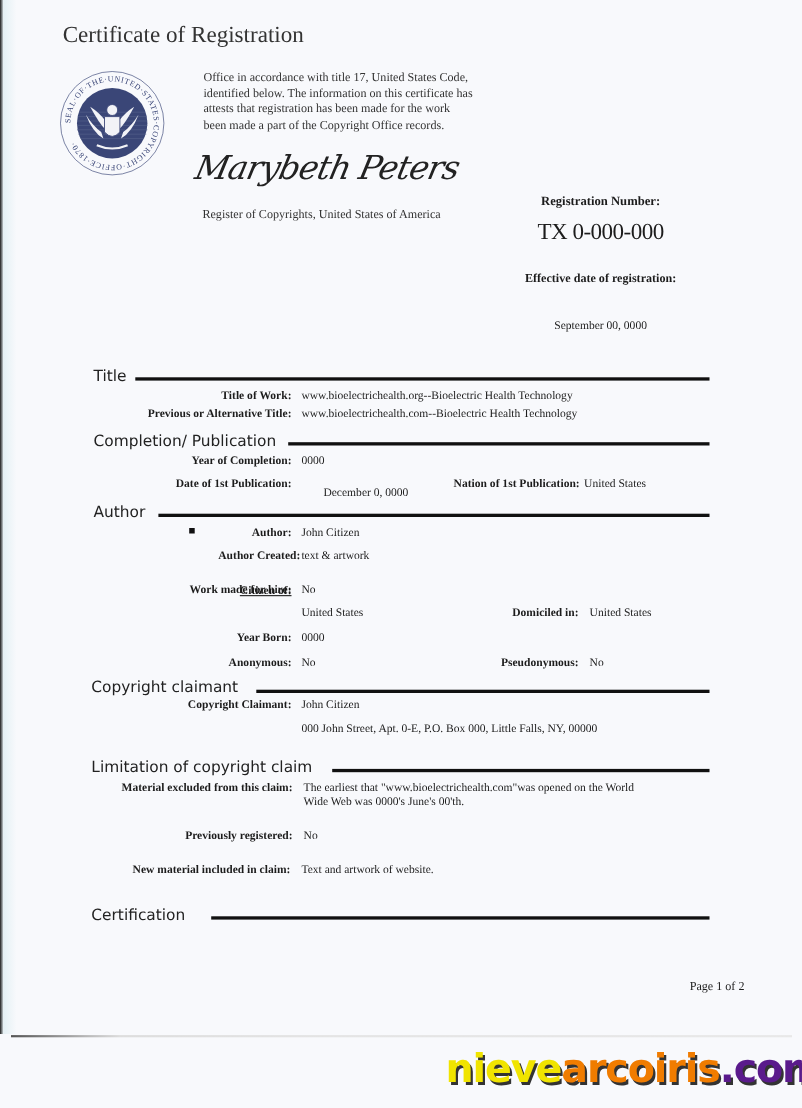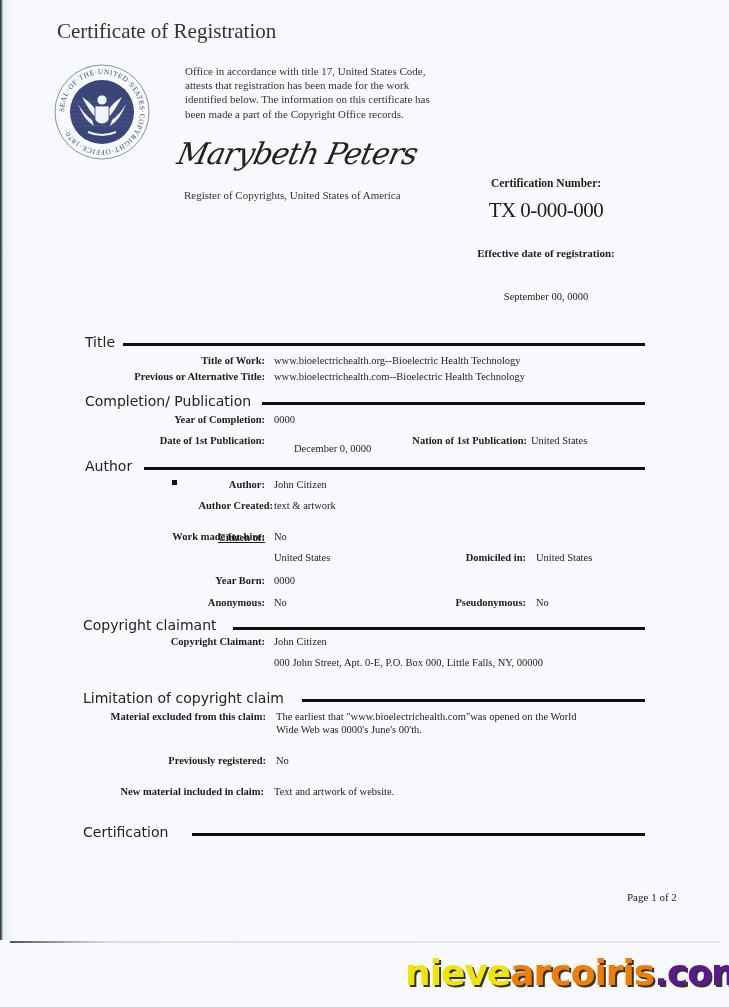--- a/index.html
+++ b/index.html
@@ -92,29 +92,29 @@
     <path d="M26,42 Q32,58 42,64 L40,58 Q32,52 26,42 Z" fill="#f2f3f7"></path>
     <path d="M74,42 Q68,58 58,64 L60,58 Q68,52 74,42 Z" fill="#f2f3f7"></path>
     <path d="M43,44 L57,44 L57,58 Q50,66 43,58 Z" fill="#f2f3f7" stroke="#3a4677" stroke-width="0.8"></path>
     <circle cx="50" cy="38" r="5" fill="#f2f3f7" stroke="#3a4677" stroke-width="0.8"></circle>
     <path d="M36,70 Q50,76 64,70" fill="none" stroke="#f2f3f7" stroke-width="2"></path>
   </svg>
 </div>
 
 <div class="abs intro">
   <div>Office in accordance with title 17, United States Code,</div>
+  <div>identified below. The information on this certificate has</div>
   <div>attests that registration has been made for the work</div>
-  <div>identified below. The information on this certificate has</div>
   <div>been made a part of the Copyright Office records.</div>
 </div>
 
 <div class="abs signature">Marybeth Peters</div>
 <div class="abs register-line">Register of Copyrights, United States of America</div>
 
-<div class="abs reg-label">Certification Number:</div>
+<div class="abs reg-label">Registration Number:</div>
 <div class="abs reg-number">TX 0-000-000</div>
 <div class="abs eff-label">Effective date of registration:</div>
 <div class="abs eff-date">September 00, 0000</div>
 
 <div class="abs section-head" style="left:85px; top:334px;">Title</div>
 <div class="abs rule" style="left:123px; top:343px; width:522px;"></div>
 <div class="abs lbl" style="left:80px; top:355px; width:185px;">Title of Work:</div>
 <div class="abs val" style="left:274px; top:355px;">www.bioelectrichealth.org--Bioelectric Health Technology</div>
 <div class="abs lbl" style="left:80px; top:371px; width:185px;">Previous or Alternative Title:</div>
 <div class="abs val" style="left:274px; top:371px;">www.bioelectrichealth.com--Bioelectric Health Technology</div>

